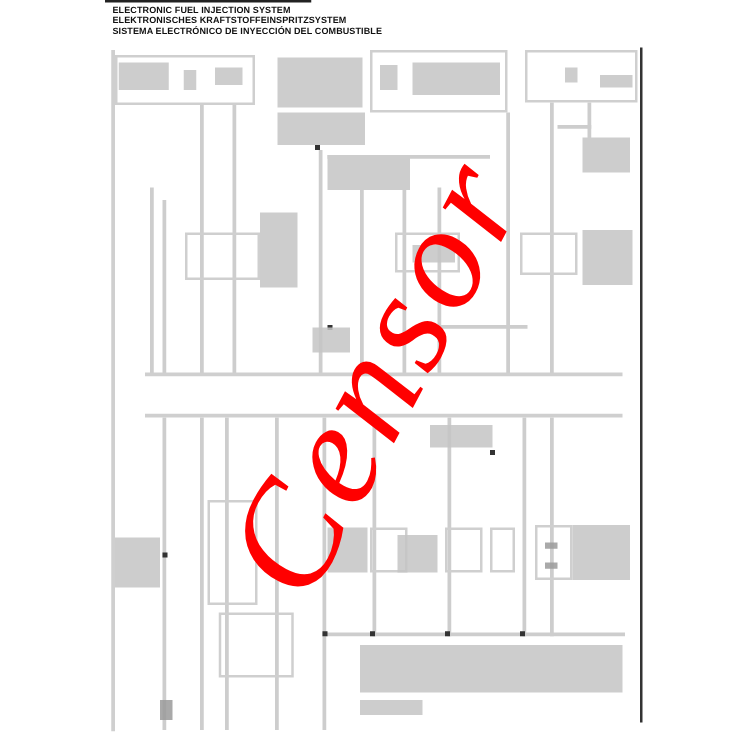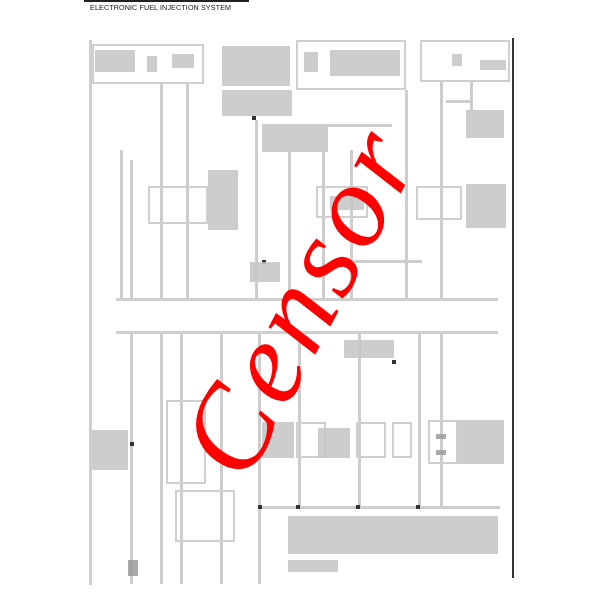--- a/index.html
+++ b/index.html
@@ -1,36 +1,38 @@
 <!DOCTYPE html>
 <html><head>
 <meta charset="utf-8">
 <style>
   html, body { margin:0; padding:0; background:#ffffff; }
   body { width:600px; height:600px; position:relative; overflow:hidden; font-family:"Liberation Sans", sans-serif; }
   .title-bar { position:absolute; left:84px; top:0; width:165px; height:2px; background:#222; }
-  .titles { position:absolute; left:90px; top:4px; font-weight:normal; font-size:7.2px; line-height:8.3px; color:#111; letter-spacing:0.1px; }
+  .titles { position:absolute; left:90px; top:4px; font-weight:bold; font-size:7.2px; line-height:8.3px; color:#111; letter-spacing:0.1px; }
   .titles div { white-space:nowrap; }
   .frame-right { position:absolute; left:512px; top:38px; width:1.5px; height:540px; background:#333; }
   .frame-left { position:absolute; left:89px; top:40px; width:3px; height:545px; background:#cfcfcf; }
   .w { position:absolute; background:#cdcdcd; }
   .blk { position:absolute; background:#c4c4c4; opacity:0.85; }
   .blk.dark { background:#9a9a9a; }
   .box { position:absolute; border:2px solid #cfcfcf; box-sizing:border-box; }
   .dot { position:absolute; width:4px; height:4px; background:#333; }
   .bus { position:absolute; left:116px; top:298px; width:382px; height:36px; border-top:3px solid #cfcfcf; border-bottom:3px solid #cfcfcf; box-sizing:border-box; }
   .censor { position:absolute; left:300px; top:300px; transform:translate(-50%,-50%) rotate(-62deg); color:#ff0000; font-family:"Liberation Serif", serif; font-style:italic; font-size:118px; letter-spacing:6px; white-space:nowrap; transform-origin:center; }
 </style>
 </head>
 <body>
 
 <div>
   <div class="title-bar"></div>
   <div class="titles">
     <div>ELECTRONIC FUEL INJECTION SYSTEM</div>
+    <div>ELEKTRONISCHES KRAFTSTOFFEINSPRITZSYSTEM</div>
+    <div>SISTEMA ELECTRÓNICO DE INYECCIÓN DEL COMBUSTIBLE</div>
   </div>
 
   <div class="frame-left"></div>
   <div class="frame-right"></div>
 
   <div>
     <div class="box" style="left:92px;top:44px;width:112px;height:40px;"></div>
     <div class="blk" style="left:95px;top:50px;width:40px;height:22px;"></div>
     <div class="blk" style="left:147px;top:56px;width:10px;height:16px;"></div>
     <div class="blk" style="left:172px;top:54px;width:22px;height:14px;"></div>

